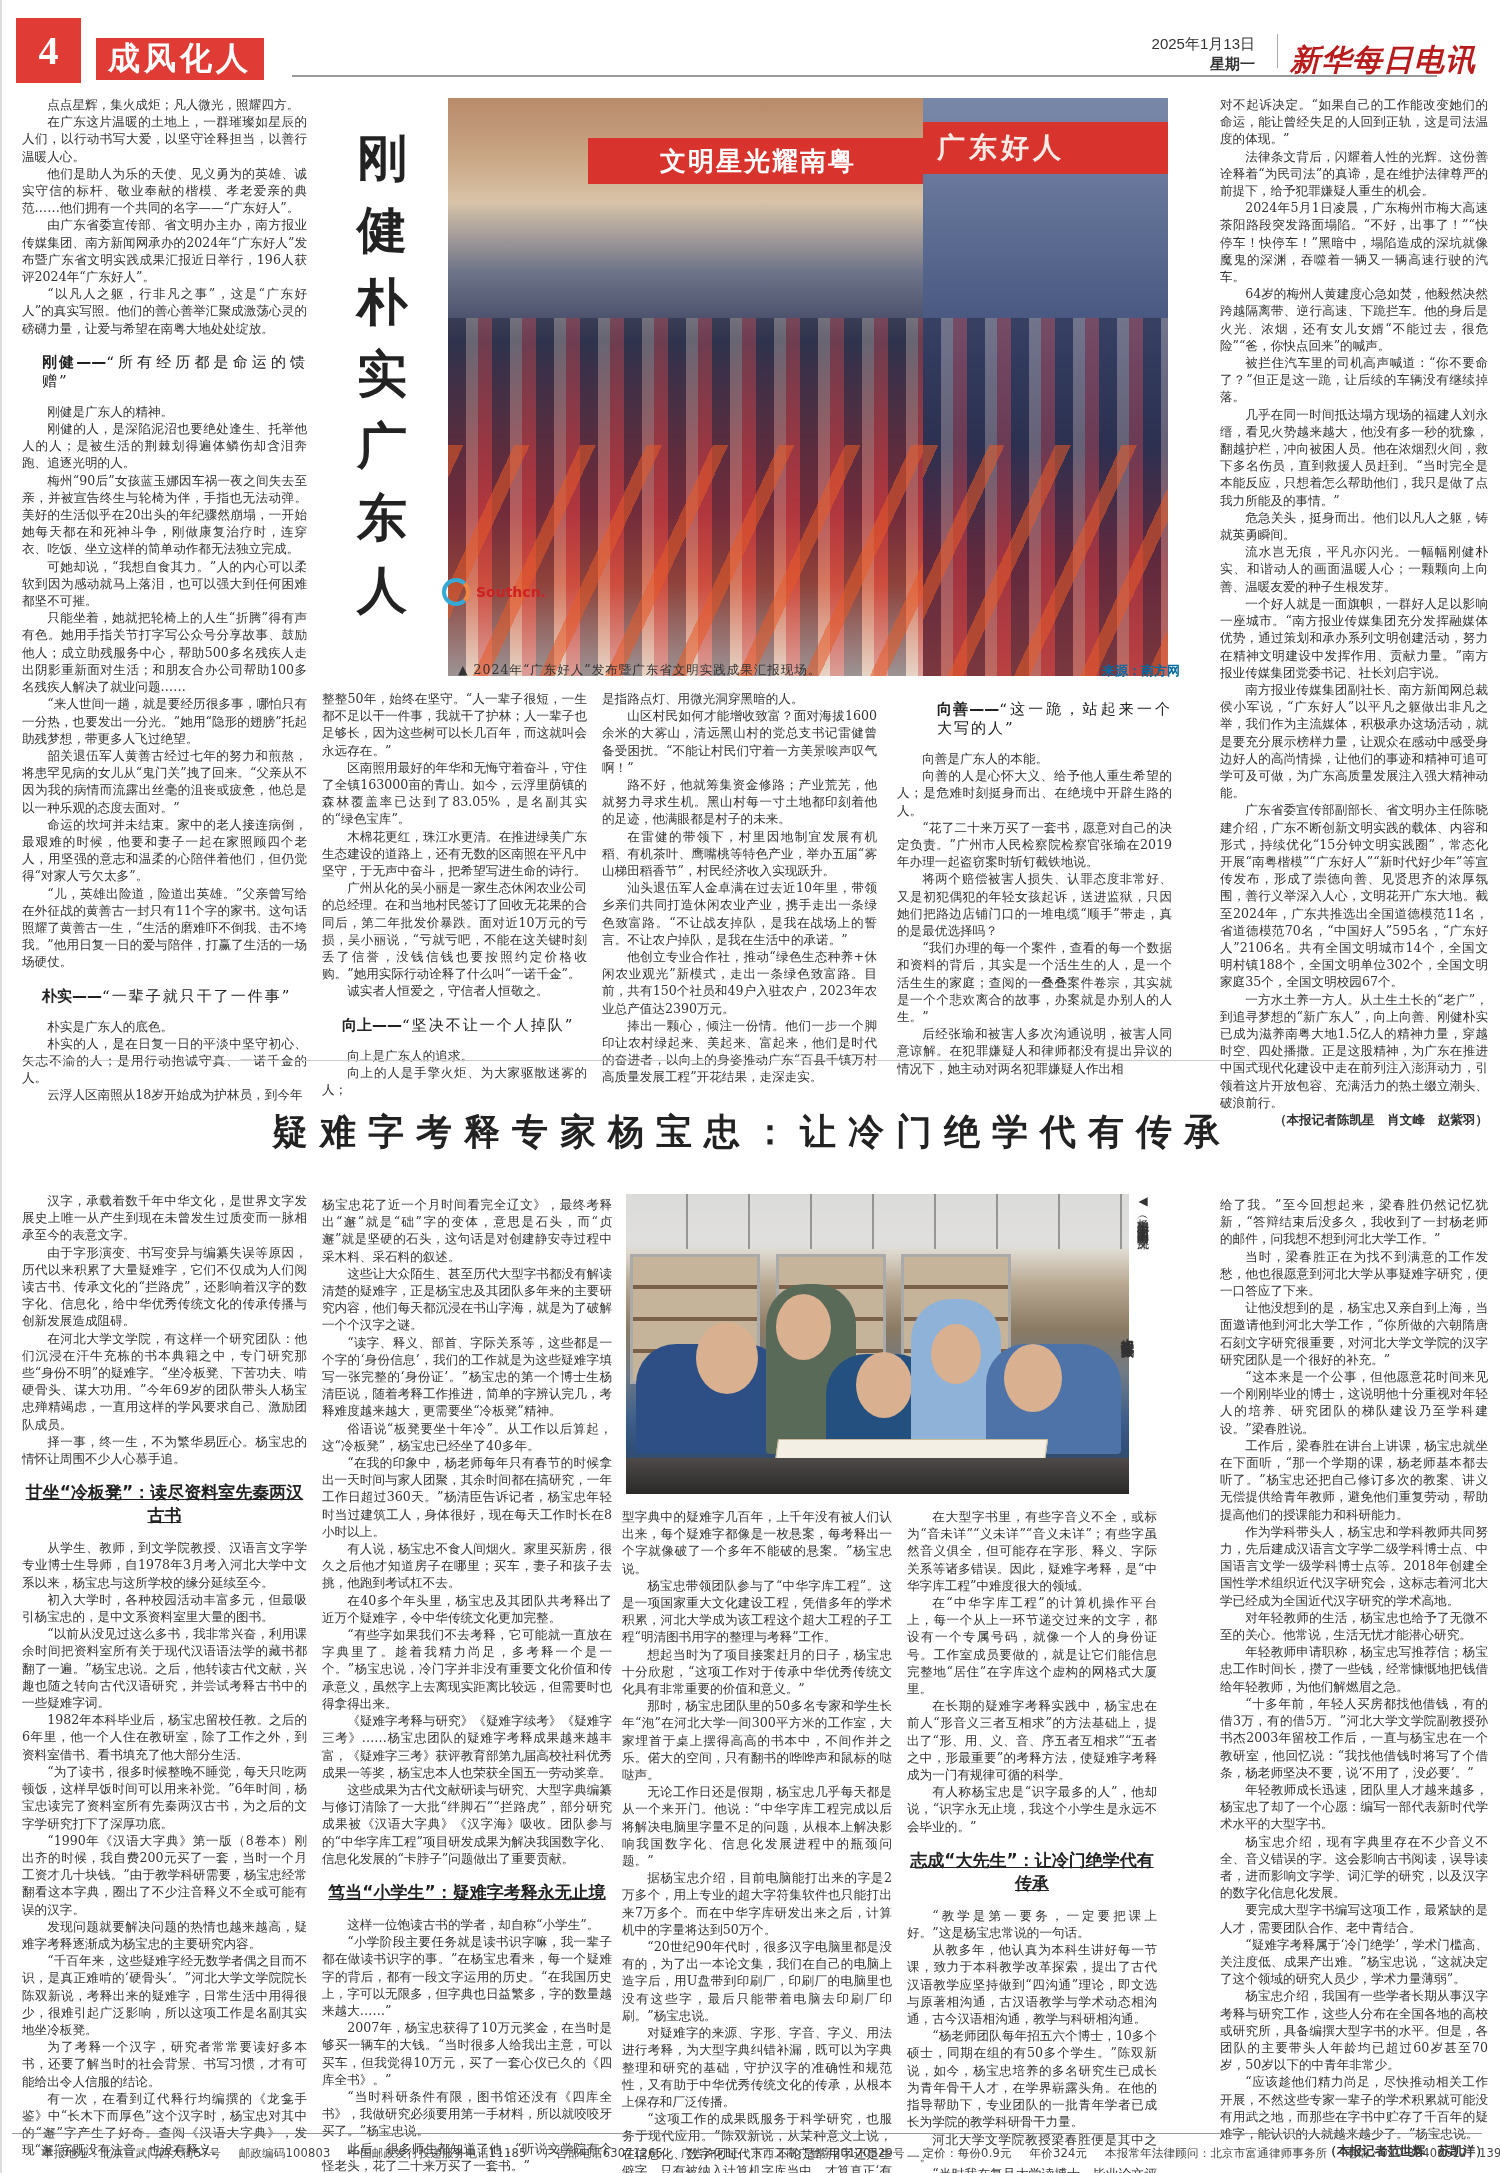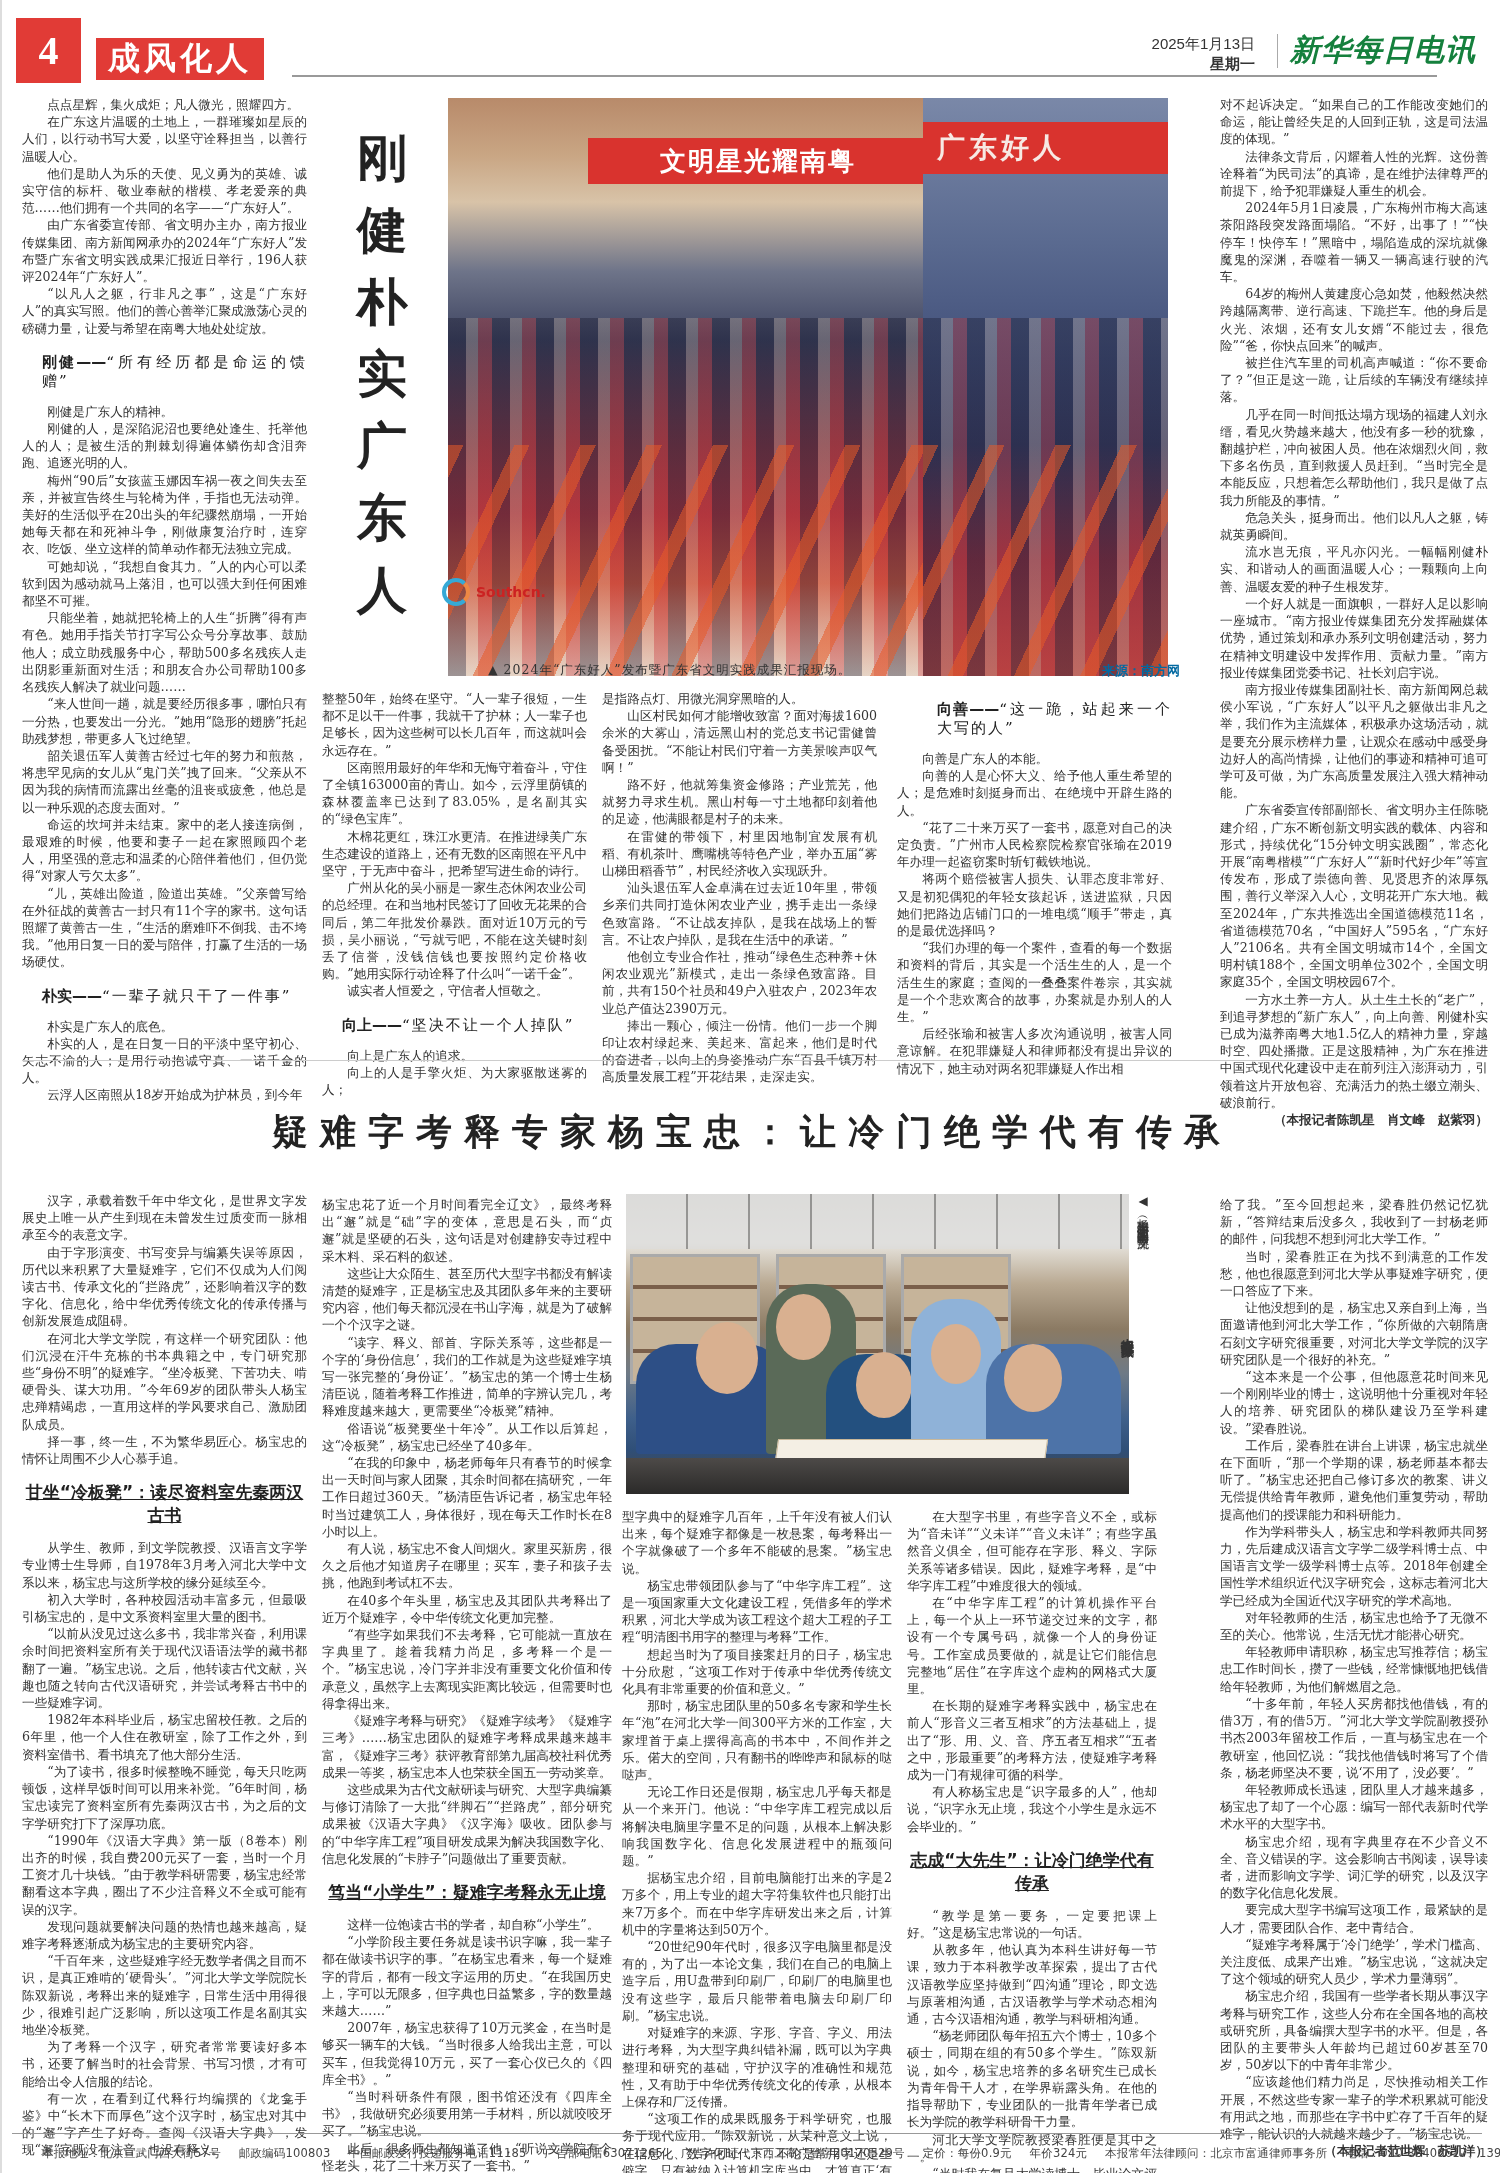--- a/index.html
+++ b/index.html
@@ -9,21 +9,21 @@
 
   
   .pg-num { position: absolute; left: 14px; top: 18px; width: 65px; height: 65px; background: #e13b36; color: #fff;
             font: bold 40px "Liberation Serif", serif; display: flex; align-items: center; justify-content: center; }
   .section-title { position: absolute; left: 94px; top: 38px; height: 42px; padding: 0 12px; background: #e13b36; color: #fff;
             font: bold 32px "DejaVu Sans", sans-serif; letter-spacing: 4px; display: flex; align-items: center; }
   .head-rule { position: absolute; left: 290px; top: 75px; width: 1145px; height: 2px; background: #999; }
   .date { position: absolute; right: 245px; top: 34px; text-align: right; font: 15px "Liberation Sans", sans-serif; color: #333; line-height: 20px; }
   .date .wk { font-weight: bold; }
   .vdiv { position: absolute; left: 1275px; top: 34px; width: 1px; height: 34px; background: #aaa; }
-  .masthead { position: absolute; left: 1288px; top: 30px; font: bold 30px "DejaVu Serif", serif; color: #15803d; font-style: italic; letter-spacing: 1px; }
+  .masthead { position: absolute; left: 1288px; top: 40px; font: bold 30px "DejaVu Serif", serif; color: #b91c1c; font-style: italic; letter-spacing: 1px; }
 
   .col { position: absolute; font-size: 12.6px; line-height: 17.2px; text-align: justify; color: #333; }
   .col p { text-indent: 2em; }
   .col p.ni { text-indent: 0; }
   .sub { font: bold 15px "DejaVu Sans", sans-serif; color: #222; margin: 16px 0 12px 20px; text-indent: 0 !important; }
   .sub .q { font-family: "DejaVu Serif", serif; font-weight: normal; letter-spacing: 2px; }
   .sub2 { font: bold 17px "DejaVu Sans", sans-serif; color: #222; margin: 14px 0 12px 0; text-align: center; text-indent: 0 !important; text-decoration: underline; }
 
   
   .vhead { position: absolute; left: 350px; top: 122px; width: 60px; font: bold 50px "DejaVu Serif", serif; color: #222;
@@ -38,21 +38,21 @@
             font: bold 26px "DejaVu Sans", sans-serif; display: flex; align-items: center; justify-content: center; letter-spacing: 2px; }
   .banner2 { position: absolute; left: 0; top: 24px; width: 245px; height: 52px; background: #d9332e; color: #f7e9e4;
             font: bold 28px "DejaVu Sans", sans-serif; display: flex; align-items: center; padding-left: 14px; letter-spacing: 4px; }
   .crowd { position: absolute; left: 0; right: 0; bottom: 0; height: 62%;
            background: repeating-linear-gradient(90deg, rgba(20,20,40,.35) 0 18px, rgba(230,200,170,.25) 18px 30px, rgba(200,50,50,.35) 30px 44px); }
   .sash-row { position: absolute; left: 0; right: 0; bottom: 0; height: 40%;
            background: repeating-linear-gradient(115deg, rgba(230,90,40,.55) 0 14px, transparent 14px 60px); }
   .logo { position: absolute; left: 440px; top: 574px; width: 150px; height: 36px; display: flex; align-items: center;
           font: bold 14px "DejaVu Sans", sans-serif; color: #c22; }
   .logo .s { width: 28px; height: 28px; border: 4px solid #35a9d6; border-radius: 50%; margin-right: 6px; border-right-color: #e84; }
-  .cap1 { position: absolute; left: 486px; top: 662px; font: 12.5px "DejaVu Serif", serif; color: #333; letter-spacing: 1px; }
+  .cap1 { position: absolute; left: 456px; top: 662px; font: 12.5px "DejaVu Serif", serif; color: #333; letter-spacing: 1px; }
   .src1 { position: absolute; left: 1100px; top: 662px; font: bold 13px "DejaVu Sans", sans-serif; color: #0369a1; }
 
   .divider-h { position: absolute; left: 20px; top: 1060px; width: 1440px; height: 1px; background: #ccc; }
   .headline2 { position: absolute; left: 0; top: 1108px; width: 1500px; text-align: center; font: bold 36px "DejaVu Serif", serif;
                color: #222; letter-spacing: 12px; }
 
   .photo2 { position: absolute; left: 624px; top: 1194px; width: 503px; height: 300px; overflow: hidden;
             background: linear-gradient(180deg, #d9d8d2 0%, #e8e6e0 16%, #b9a992 30%, #8b7a63 45%, #6e7a86 60%, #3e5f8a 75%, #2f4f78 85%, #4a4440 100%); }
   .ceiling { position: absolute; left: 0; top: 0; width: 100%; height: 55px;
              background: repeating-linear-gradient(90deg, #ddd 0 60px, #777 60px 62px), #ccc; opacity: .7; }

